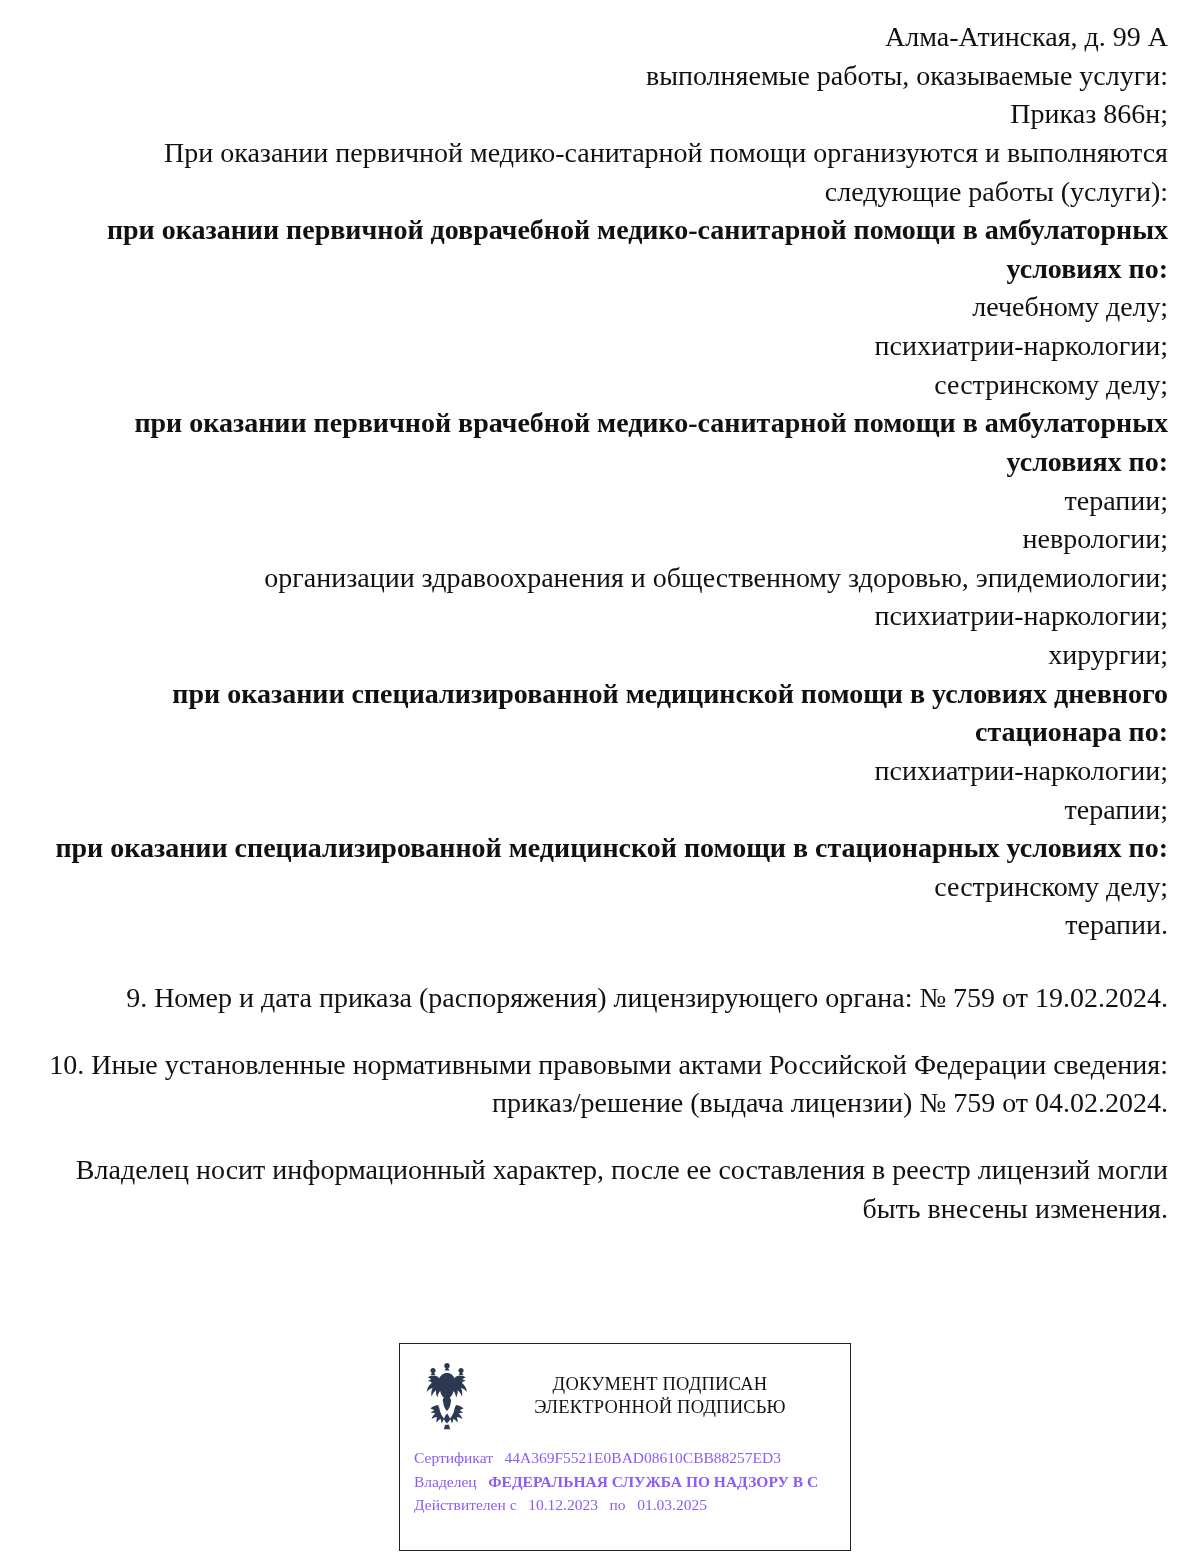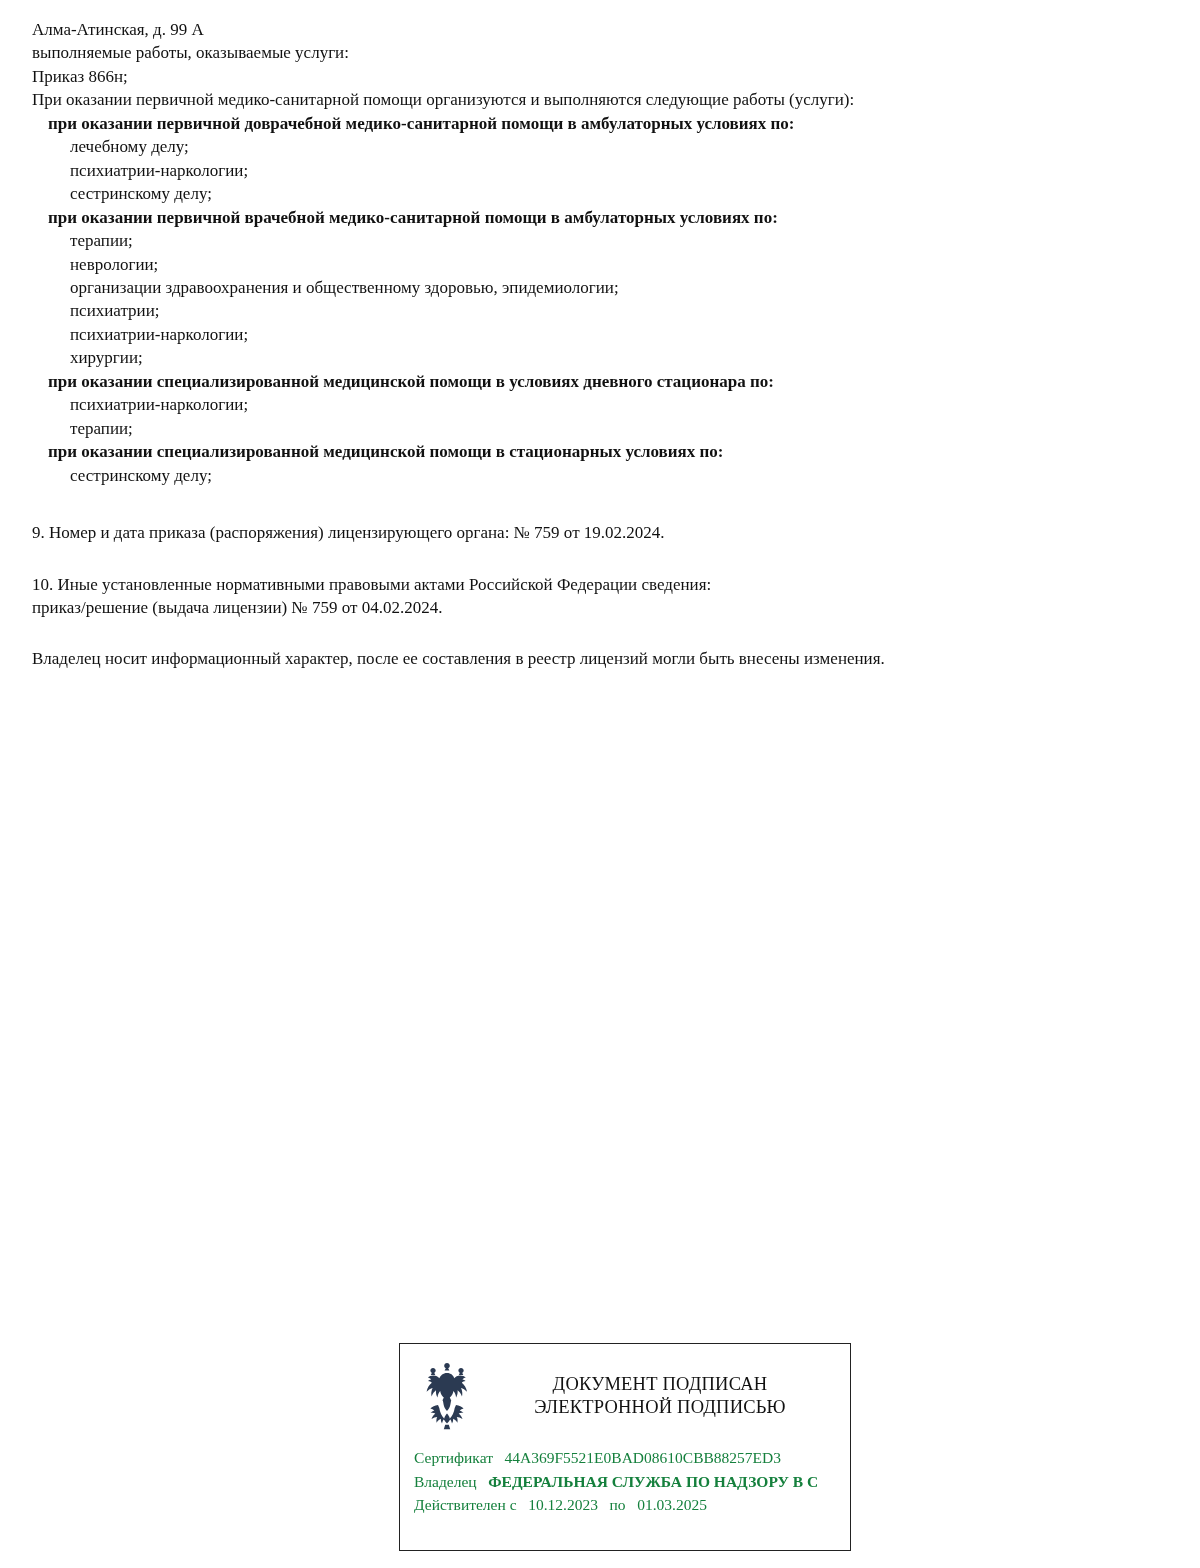--- a/index.html
+++ b/index.html
@@ -12,22 +12,23 @@
     width: 1200px;
     height: 1568px;
     background: #ffffff;
     font-family: "Liberation Serif", "DejaVu Serif", serif;
     color: #111111;
     box-sizing: border-box;
     padding: 18px 32px 0 32px;
     overflow: hidden;
   }
   .doc-body {
-    font-size: 17px;
+    font-size: 28px;
     line-height: 1.38;
+    text-align: right;
   }
   .line {
     margin: 0;
     padding: 0;
     white-space: pre-wrap;
   }
   .indent-1 { padding-left: 16px; font-weight: bold; }
   .indent-2 { padding-left: 38px; }
   .gap-md { height: 28px; }
   .gap-lg { height: 34px; }
@@ -69,21 +70,21 @@
     line-height: 1.25;
     color: #111;
     letter-spacing: .2px;
     padding-right: 6px;
   }
   .stamp-details {
     padding: 6px 12px 0 14px;
     font-family: "Liberation Serif", serif;
     font-size: 15.5px;
     line-height: 1.52;
-    color: #15803d;
+    color: #8b5cf6;
     white-space: nowrap;
     overflow: hidden;
   }
   .stamp-details .row { overflow: hidden; text-overflow: clip; }
   .stamp-details b { font-weight: bold; }
 </style>
 </head>
 <body>
 
 <div class="page">
@@ -95,28 +96,28 @@
     <p class="line">Приказ 866н;</p>
     <p class="line">При оказании первичной медико-санитарной помощи организуются и выполняются следующие работы (услуги):</p>
     <p class="line indent-1">при оказании первичной доврачебной медико-санитарной помощи в амбулаторных условиях по:</p>
     <p class="line indent-2">лечебному делу;</p>
     <p class="line indent-2">психиатрии-наркологии;</p>
     <p class="line indent-2">сестринскому делу;</p>
     <p class="line indent-1">при оказании первичной врачебной медико-санитарной помощи в амбулаторных условиях по:</p>
     <p class="line indent-2">терапии;</p>
     <p class="line indent-2">неврологии;</p>
     <p class="line indent-2">организации здравоохранения и общественному здоровью, эпидемиологии;</p>
-    <p class="line indent-2">психиатрии;</p>
     <p class="line indent-2">психиатрии-наркологии;</p>
     <p class="line indent-2">хирургии;</p>
     <p class="line indent-1">при оказании специализированной медицинской помощи в условиях дневного стационара по:</p>
     <p class="line indent-2">психиатрии-наркологии;</p>
     <p class="line indent-2">терапии;</p>
     <p class="line indent-1">при оказании специализированной медицинской помощи в стационарных условиях по:</p>
     <p class="line indent-2">сестринскому делу;</p>
+    <p class="line indent-2">терапии.</p>
 
     <div class="gap-lg"></div>
 
     <p class="line">9. Номер и дата приказа (распоряжения) лицензирующего органа: № 759 от 19.02.2024.</p>
 
     <div class="gap-md"></div>
 
     <p class="line">10. Иные установленные нормативными правовыми актами Российской Федерации сведения:</p>
     <p class="line">приказ/решение (выдача лицензии) № 759 от 04.02.2024.</p>
 

